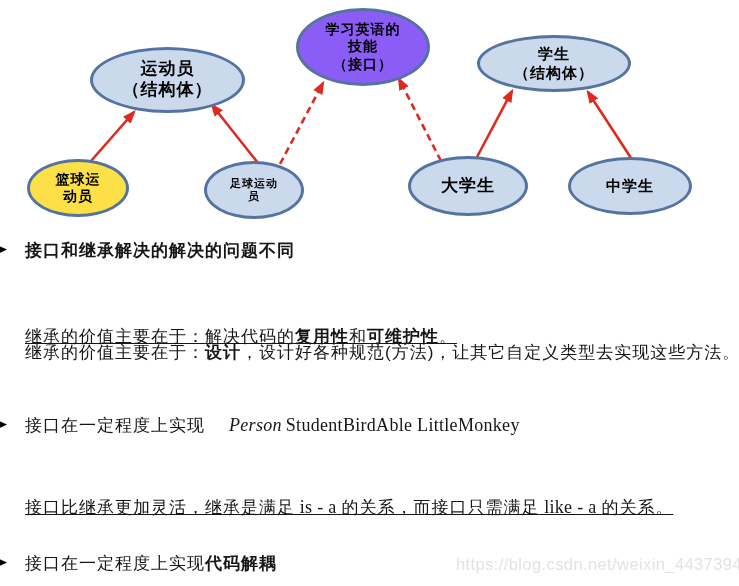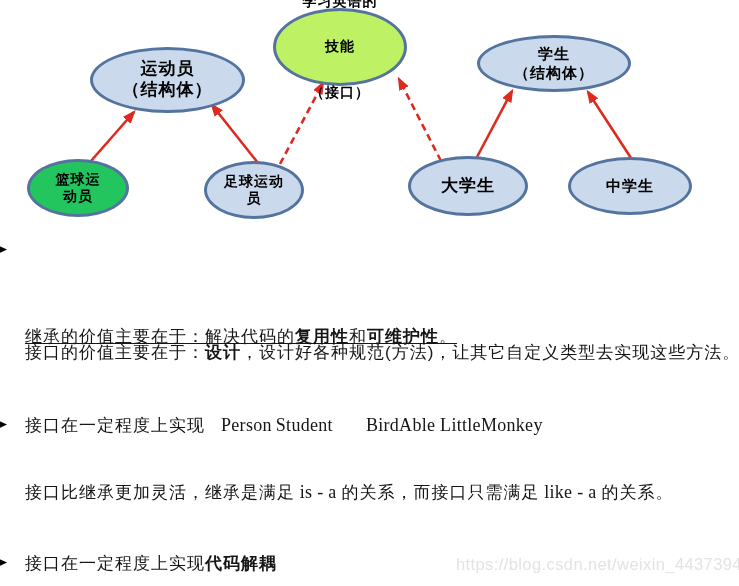--- a/index.html
+++ b/index.html
@@ -82,50 +82,50 @@
           <line x1="441" y1="161" x2="399" y2="79" stroke="#dd2a1e" stroke-width="2.6" stroke-dasharray="7,4.5" marker-end="url(#ah)"></line>
           <line x1="477" y1="157" x2="512" y2="91" stroke="#dd2a1e" stroke-width="2.6" marker-end="url(#ah)"></line>
           <line x1="631" y1="158" x2="588" y2="92" stroke="#dd2a1e" stroke-width="2.6" marker-end="url(#ah)"></line>
         </g>
     </svg>
     <div id="node-layer">
         <div class="node" style="left: 90px; top: 47px; width: 155px; height: 66px; background: rgb(202, 217, 236); border: 3px solid rgb(84, 116, 159); font-size: 17px;">
           <div>运动员</div>
           <div>（结构体）</div>
         </div>
-        <div class="node" style="left: 273px; top: 8px; width: 134px; height: 78px; background: #bef264; border: 3px solid rgb(84, 116, 159); font-size: 14px; gap: 28px;">
+        <div class="node" style="left: 296px; top: 8px; width: 134px; height: 78px; background: #8b5cf6; border: 3px solid rgb(84, 116, 159); font-size: 14px;">
           <div>学习英语的</div>
           <div>技能</div>
           <div>（接口）</div>
         </div>
         <div class="node" style="left: 477px; top: 35px; width: 154px; height: 57px; background: rgb(202, 217, 236); border: 3px solid rgb(84, 116, 159); font-size: 15px;">
           <div>学生</div>
           <div>（结构体）</div>
         </div>
-        <div class="node" style="left: 27px; top: 159px; width: 102px; height: 58px; background: #22c55e; border: 3px solid rgb(84, 116, 159); font-size: 14px;">
+        <div class="node" style="left: 27px; top: 159px; width: 102px; height: 58px; background: #fde047; border: 3px solid rgb(84, 116, 159); font-size: 14px;">
           <div>篮球运</div>
           <div>动员</div>
         </div>
-        <div class="node" style="left: 204px; top: 161px; width: 100px; height: 58px; background: rgb(202, 217, 236); border: 3px solid rgb(84, 116, 159); font-size: 14px;">
+        <div class="node" style="left: 204px; top: 161px; width: 100px; height: 58px; background: rgb(202, 217, 236); border: 3px solid rgb(84, 116, 159); font-size: 11px;">
           <div>足球运动</div>
           <div>员</div>
         </div>
         <div class="node" style="left: 408px; top: 156px; width: 120px; height: 60px; background: rgb(202, 217, 236); border: 3px solid rgb(84, 116, 159); font-size: 17px;">
           <div>大学生</div>
         </div>
         <div class="node" style="left: 568px; top: 157px; width: 124px; height: 58px; background: rgb(202, 217, 236); border: 3px solid rgb(84, 116, 159); font-size: 15px;">
           <div>中学生</div>
         </div>
       </div>
   </div>
 
   <div id="content-layer">
-      <div class="txtline" style="top: 239px;"><span class="bullet">➤</span></div>
+      <div class="txtline" style="top: 239px;"><span class="bullet">➤</span><span class="bold">接口和继承解决的解决的问题不同</span></div>
       <div class="txtline" style="top: 325px; text-decoration: underline;"><span>继承的价值主要在于：解决代码的</span><span class="bold">复用性</span><span>和</span><span class="bold">可维护性</span><span>。</span></div>
-      <div class="txtline" style="top: 341px;"><span>接口的价值主要在于：</span><span class="bold">设计</span><span>，设计好各种规范(方法)，让其它自定义类型去实现这些方法。</span></div>
-      <div class="txtline" style="top: 414px;"><span class="bullet">➤</span><span>接口在一定程度上实现</span><span class="serif" style="margin-left: 16px;">Person</span><span class="serif" style="margin-left: 4px;">Student</span><span class="serif" style="margin-left: 33px;">BirdAble LittleMonkey</span></div>
-      <div class="txtline" style="top: 481px;"><span>接口比继承更加灵活，继承是满足</span><span class="serif"> is - a </span><span>的关系，而接口只需满足</span><span class="serif"> like - a </span><span>的关系。</span></div>
+      <div class="txtline" style="top: 341px;"><span>继承的价值主要在于：</span><span class="bold">设计</span><span>，设计好各种规范(方法)，让其它自定义类型去实现这些方法。</span></div>
+      <div class="txtline" style="top: 414px;"><span class="bullet">➤</span><span>接口在一定程度上实现</span><span class="serif" style="margin-left: 24px; font-style: italic;">Person</span><span class="serif" style="margin-left: 4px;">Student</span><span class="serif" style="">BirdAble LittleMonkey</span></div>
+      <div class="txtline" style="top: 496px; text-decoration: underline;"><span>接口比继承更加灵活，继承是满足</span><span class="serif"> is - a </span><span>的关系，而接口只需满足</span><span class="serif"> like - a </span><span>的关系。</span></div>
       <div class="txtline" style="top: 552px;"><span class="bullet">➤</span><span>接口在一定程度上实现</span><span class="bold">代码解耦</span></div>
     </div>
 
   <div class="watermark" style="color: rgb(227, 227, 227);">https://blog.csdn.net/weixin_44373940</div>
 
 </div>
 
 </body></html>

